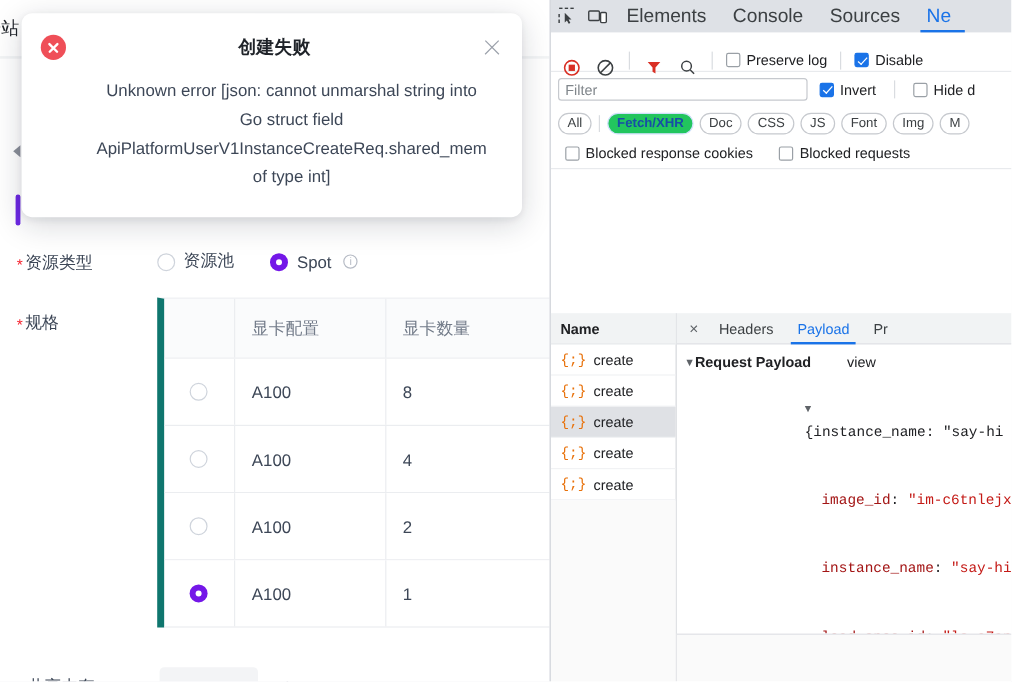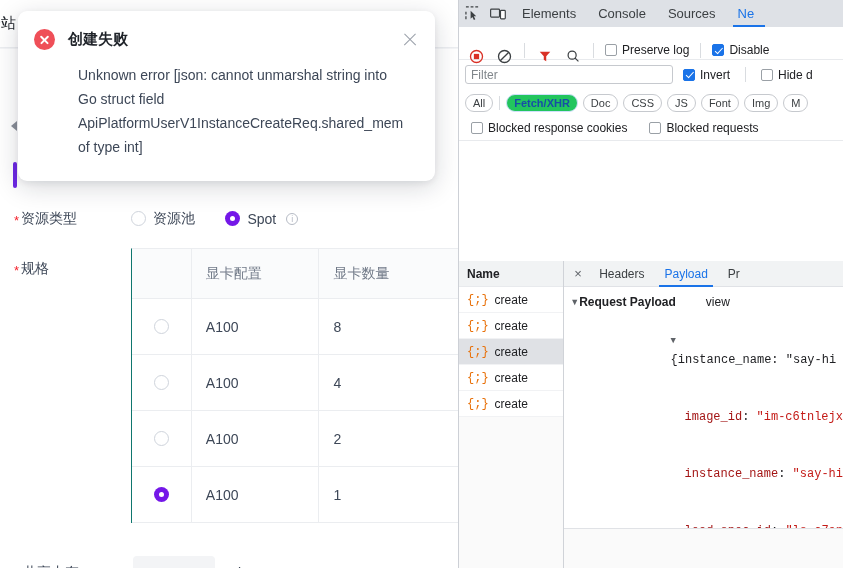--- a/index.html
+++ b/index.html
@@ -70,21 +70,21 @@
   }
   .info-circle {
     display: inline-block; width: 12px; height: 12px; border-radius: 50%;
     border: 1px solid #b6bbc5; color: #b6bbc5; font-size: 9px;
     line-height: 10px; text-align: center; margin-left: 3px;
   }
 
   
   #spec-table {
     position: absolute; left: 131px; top: 199px; width: 340px;
-    border-top: 1px solid #ebedf0; border-left: 1px solid #0f766e;
+    border-top: 1px solid #ebedf0; border-left: 6px solid #0f766e;
     font-size: 14px; color: #3d4757;
   }
   #spec-table .thead {
     display: flex; height: 50px; background: #fafbfc;
     border-bottom: 1px solid #ebedf0;
   }
   #spec-table .trow {
     display: flex; height: 56px; background: #fff;
     border-bottom: 1px solid #ebedf0;
   }
@@ -103,20 +103,21 @@
     font-family: "Liberation Sans", sans-serif;
   }
   #shared-mem-unit { position: absolute; left: 227px; top: 516px; font-size: 14px; color: #3d4757; }
 
   
   #error-dialog {
     position: absolute; left: 18px; top: 11px; width: 417px;
     background: #ffffff; border-radius: 9px;
     box-shadow: 0 6px 26px rgba(17,24,39,0.17), 0 2px 6px rgba(17,24,39,0.07);
     padding: 18px 16px 22px 16px;
+    text-align: center;
   }
   #error-dialog .dlg-head { display: flex; align-items: center; gap: 13px; }
   .err-icon {
     width: 21px; height: 21px; border-radius: 50%;
     background: #ef4f58; flex: 0 0 21px;
     position: relative;
   }
   .err-icon::before, .err-icon::after {
     content: ""; position: absolute; left: 5px; top: 10px;
     width: 11px; height: 1.6px; background: #fff; border-radius: 1px;
@@ -152,21 +153,21 @@
   #dt-tabbar {
     height: 27px; background: #dee1e6;
     display: flex; align-items: center; position: relative;
   }
   .dt-icn-btn {
     width: 26px; height: 26px; display: flex; align-items: center;
     justify-content: center; cursor: pointer;
   }
   .dt-tab {
     padding: 0 11px; height: 27px; line-height: 27px;
-    font-size: 13px; color: #3c4043; cursor: pointer; white-space: nowrap;
+    font-size: 16px; color: #3c4043; cursor: pointer; white-space: nowrap;
   }
   .dt-tab.active { color: #1a73e8; position: relative; }
   .dt-tab.active::after {
     content: ""; position: absolute; left: 6px; right: 0; bottom: 0;
     height: 2px; background: #1a73e8;
   }
 
   #dt-toolbar1 {
     height: 27px; display: flex; align-items: flex-start; gap: 2px;
     padding: 16px 4px; border-bottom: 1px solid #e8eaed; background: #fff;

